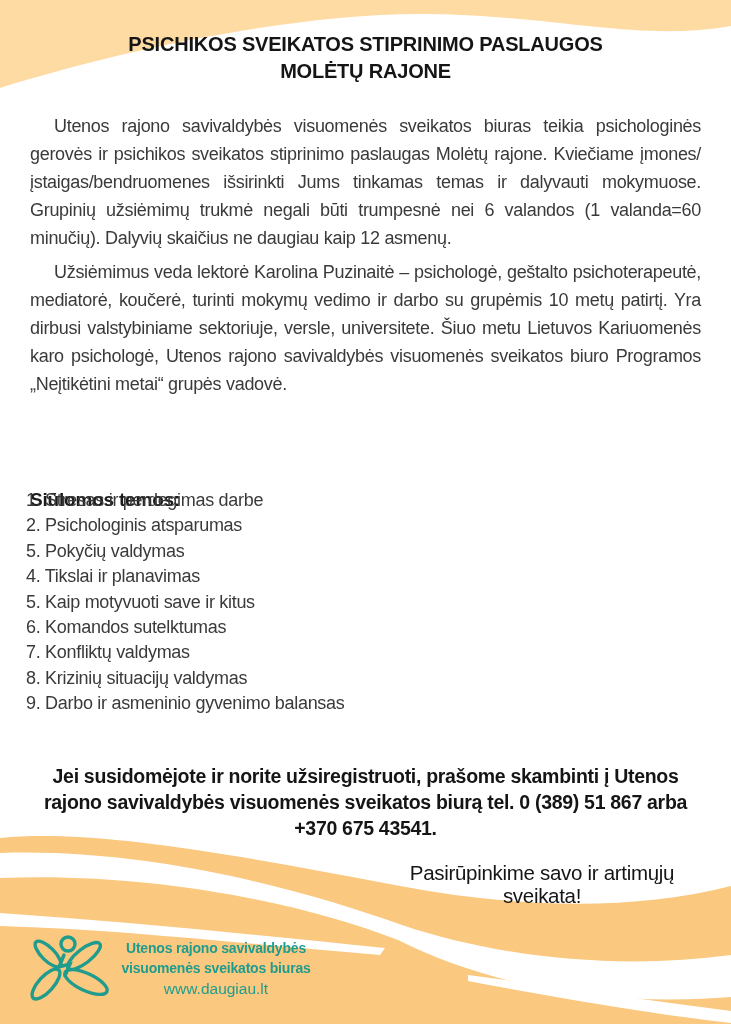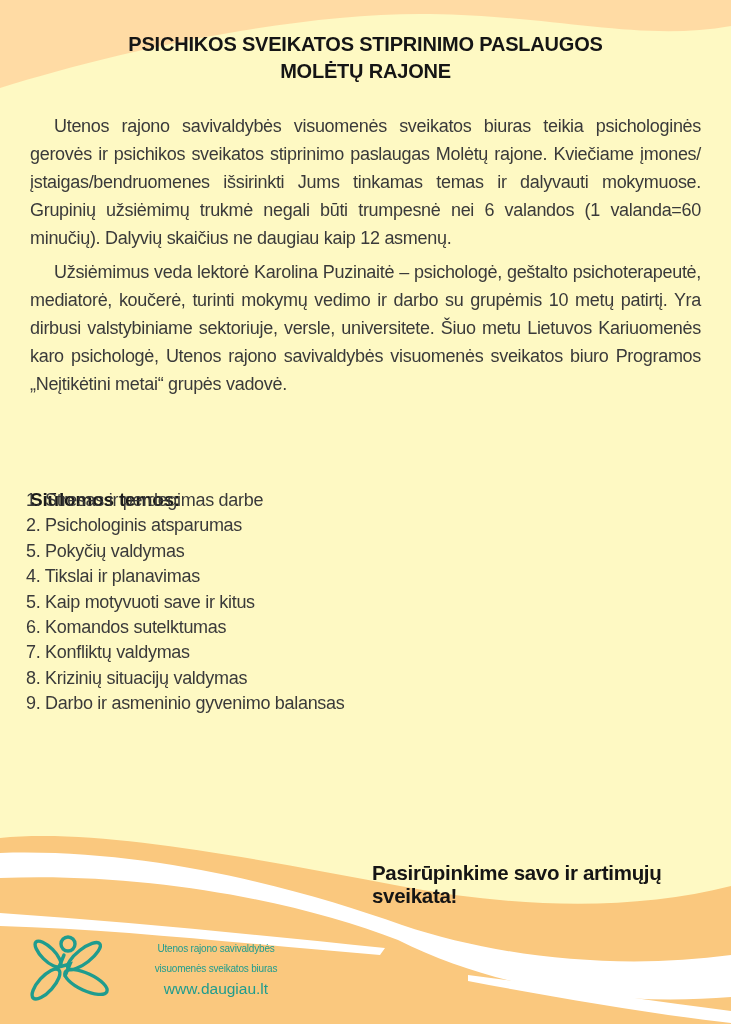--- a/index.html
+++ b/index.html
@@ -1,19 +1,19 @@
 <!DOCTYPE html>
 <html><head>
 <meta charset="utf-8">
 <style>
   html,body{margin:0;padding:0;background:#888;}
   .page{
     position:relative;
     width:731px;height:1024px;
-    background:#fef9c3;
+    background:#ffffff;
     overflow:hidden;
     font-family:"Liberation Sans","DejaVu Sans",sans-serif;
     color:#3a3a3a;
   }
   svg{display:block;}
   .top-wave{position:absolute;top:0;left:0;width:731px;height:100px;}
   .bottom-wave{position:absolute;top:834px;left:0;width:731px;height:190px;}
 
   .title-block{
     position:absolute;top:31px;left:0;width:731px;
@@ -36,30 +36,30 @@
   .topic-list{position:absolute;top:488px;left:26px;width:671px;}
   .topic-item{font-size:18px;line-height:25.4px;letter-spacing:-0.3px;}
 
   .contact{
     position:absolute;top:763px;left:28px;width:675px;
     text-align:center;font-weight:bold;color:#151515;
     font-size:19.5px;line-height:26px;letter-spacing:-0.3px;
   }
   .slogan{
     position:absolute;top:861px;left:372px;width:340px;
-    font-weight:bold;color:#151515;
+    text-align:center;font-weight:normal;color:#151515;
     font-size:20.5px;line-height:23px;letter-spacing:-0.3px;
   }
 
   .logo-icon{position:absolute;top:932px;left:18px;width:100px;height:82px;}
   .org-block{
     position:absolute;top:939px;left:118px;width:196px;
     text-align:center;color:#1f9c8e;
   }
-  .org-line{font-size:10px;font-weight:normal;line-height:19.5px;letter-spacing:-0.2px;}
+  .org-line{font-size:14px;font-weight:bold;line-height:19.5px;letter-spacing:-0.2px;}
   .org-site{font-size:15.5px;font-weight:normal;line-height:22px;cursor:pointer;}
 </style>
 </head>
 <body>
 
 <div class="page">
 
   <svg class="top-wave" viewBox="0 0 731 100" preserveAspectRatio="none">
     <path d="M0,0 H731 V26 C640,42 560,16 430,14 C300,12 120,50 0,88 Z" fill="#FFDBA4"></path>
   </svg>
@@ -78,20 +78,21 @@
     <div class="topic-item">2. Psichologinis atsparumas</div>
     <div class="topic-item">5. Pokyčių valdymas</div>
     <div class="topic-item">4. Tikslai ir planavimas</div>
     <div class="topic-item">5. Kaip motyvuoti save ir kitus</div>
     <div class="topic-item">6. Komandos sutelktumas</div>
     <div class="topic-item">7. Konfliktų valdymas</div>
     <div class="topic-item">8. Krizinių situacijų valdymas</div>
     <div class="topic-item">9. Darbo ir asmeninio gyvenimo balansas</div>
   </div>
 
+  <div class="contact">Jei susidomėjote ir norite užsiregistruoti, prašome skambinti į Utenos rajono savivaldybės visuomenės sveikatos biurą tel. 0 (389) 51 867 arba +370 675 43541.</div>
 
   <svg class="bottom-wave" viewBox="0 0 731 190" preserveAspectRatio="none">
     <path d="M0,4 C100,-6 250,24 400,52 C510,73 630,78 731,52 L731,190 L0,190 Z" fill="#FAC87E"></path>
     <path d="M0,19 C150,14 300,55 402,91 C500,124 620,136 731,121 L731,163 C620,172 500,157 398,106 C300,68 150,38 0,44 Z" fill="#ffffff"></path>
     <path d="M0,79 C130,88 260,101 385,114 L380,121 C255,111 130,96 0,92 Z" fill="#ffffff"></path>
     <path d="M468,141 C560,153 650,167 731,177 L731,189 C645,179 552,163 468,147 Z" fill="#ffffff"></path>
   </svg>
 
   <div class="slogan">
     <div>Pasirūpinkime savo ir artimųjų</div>

